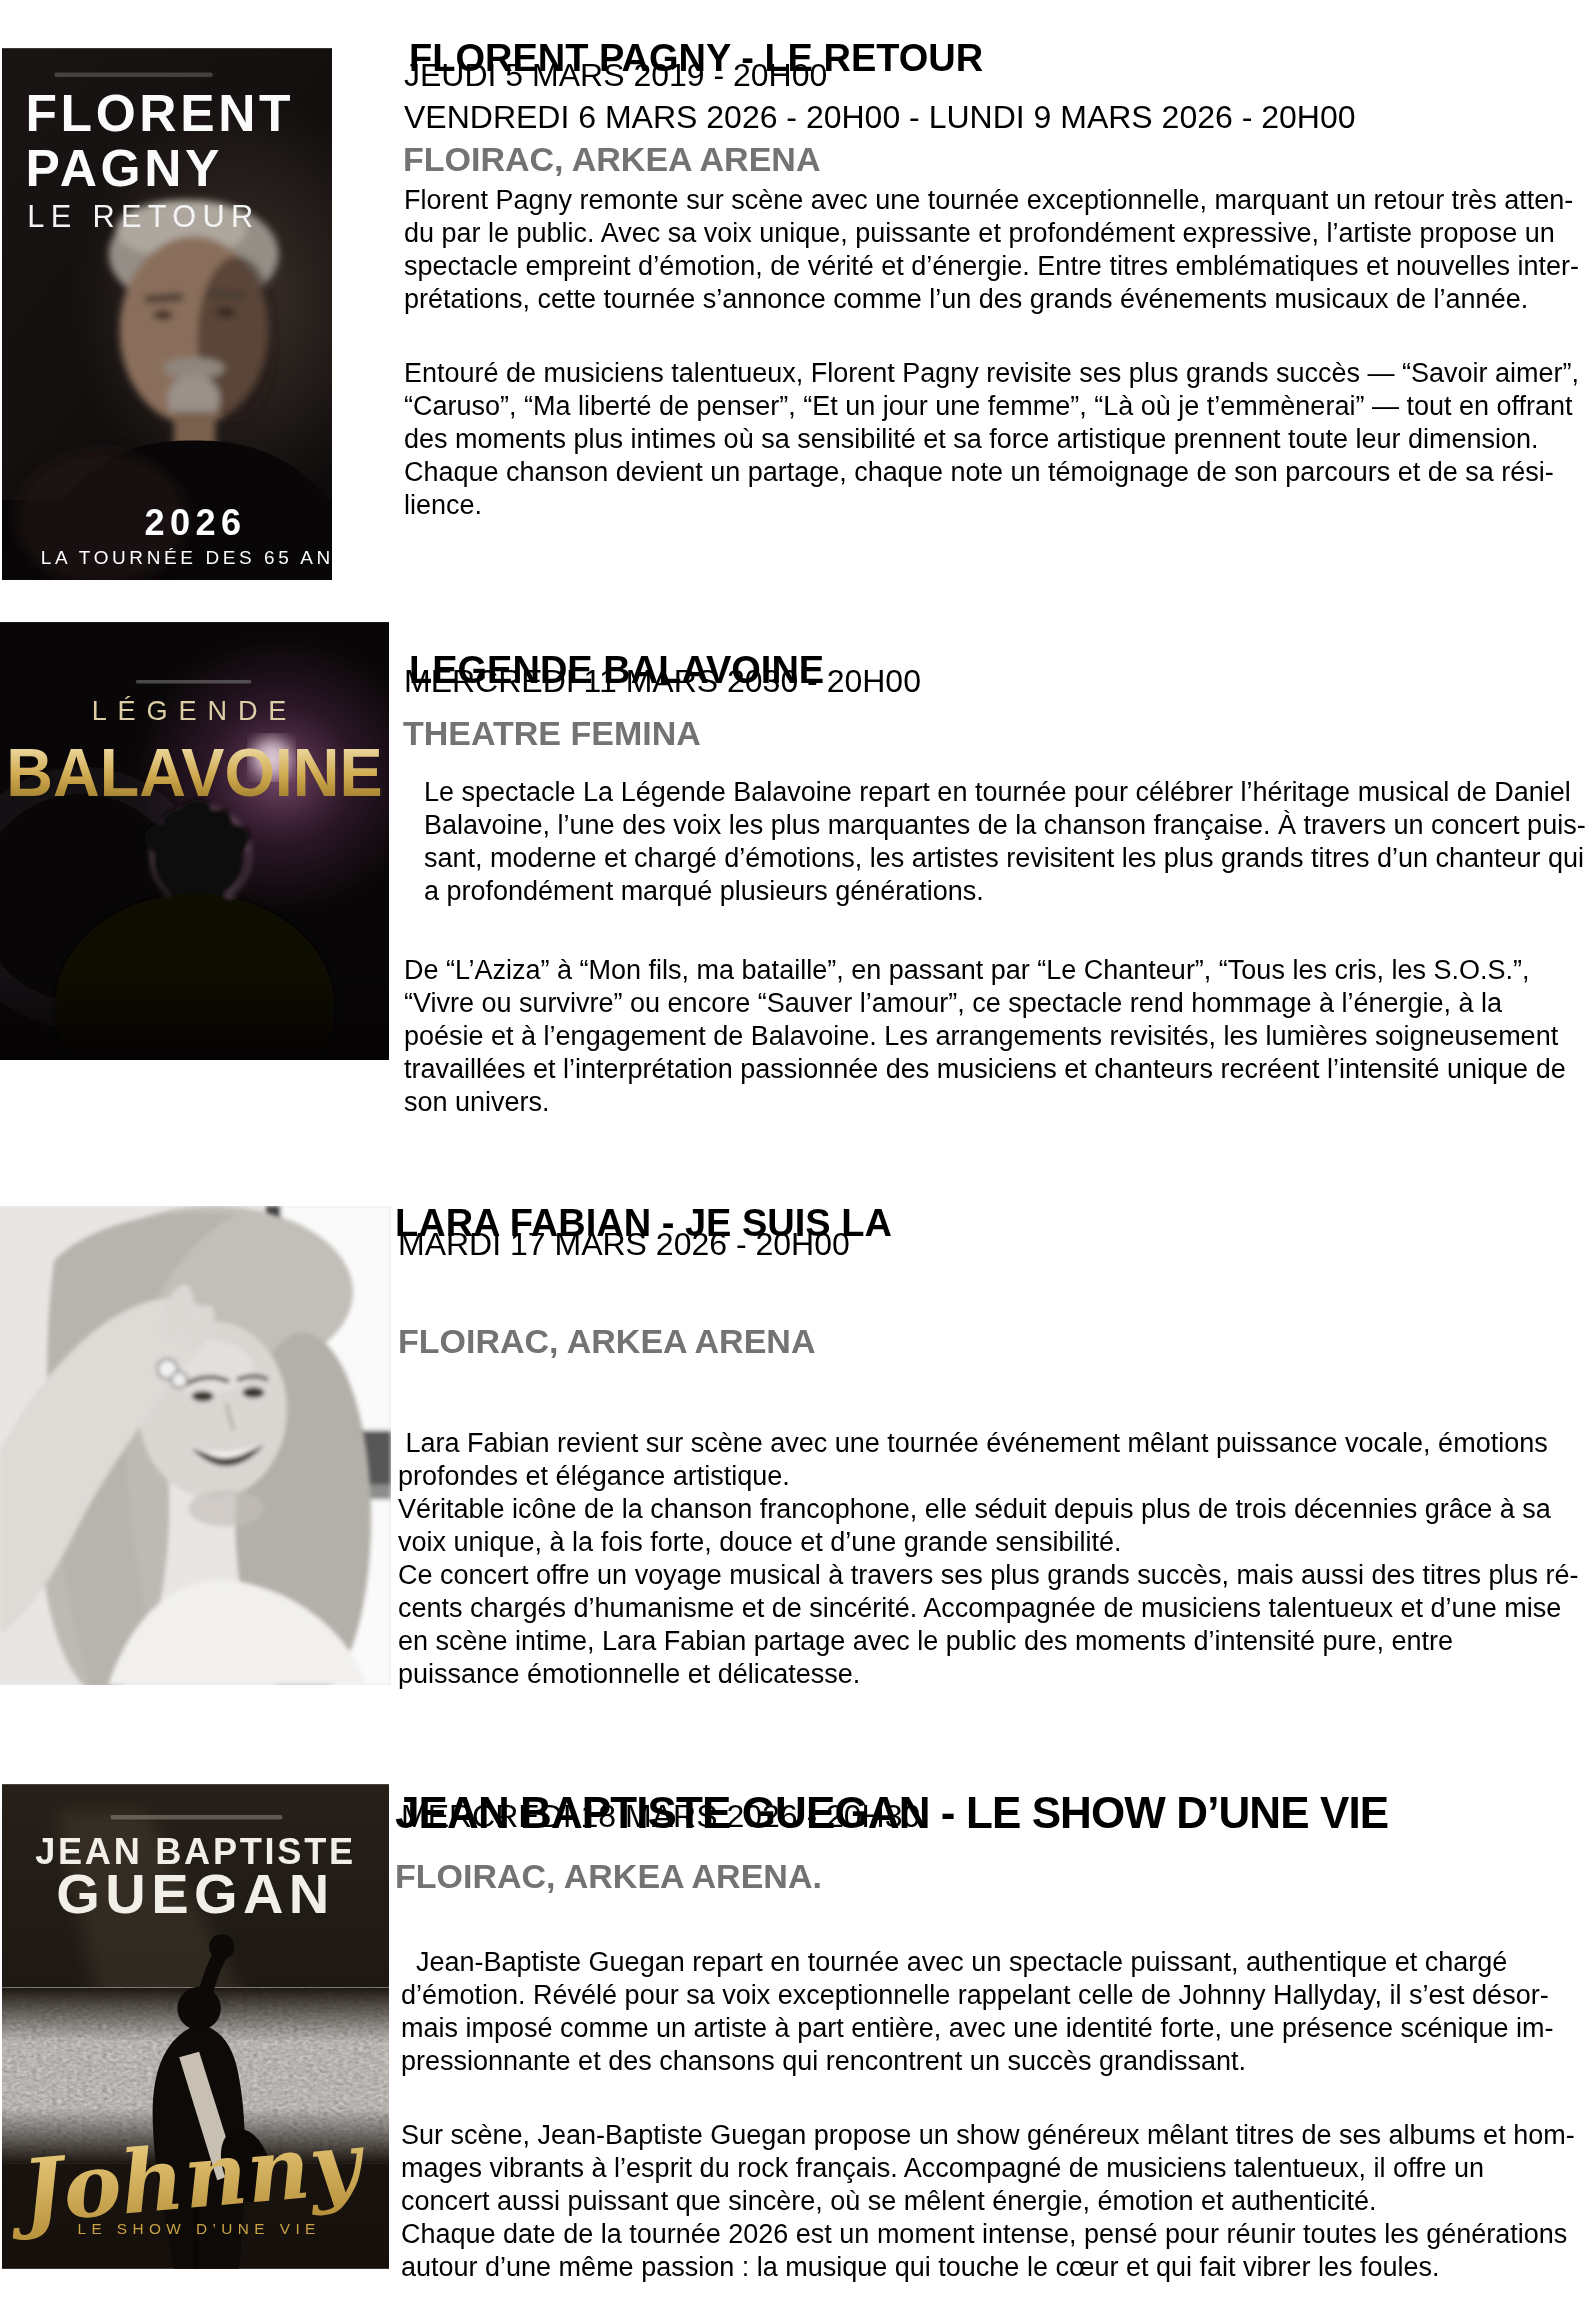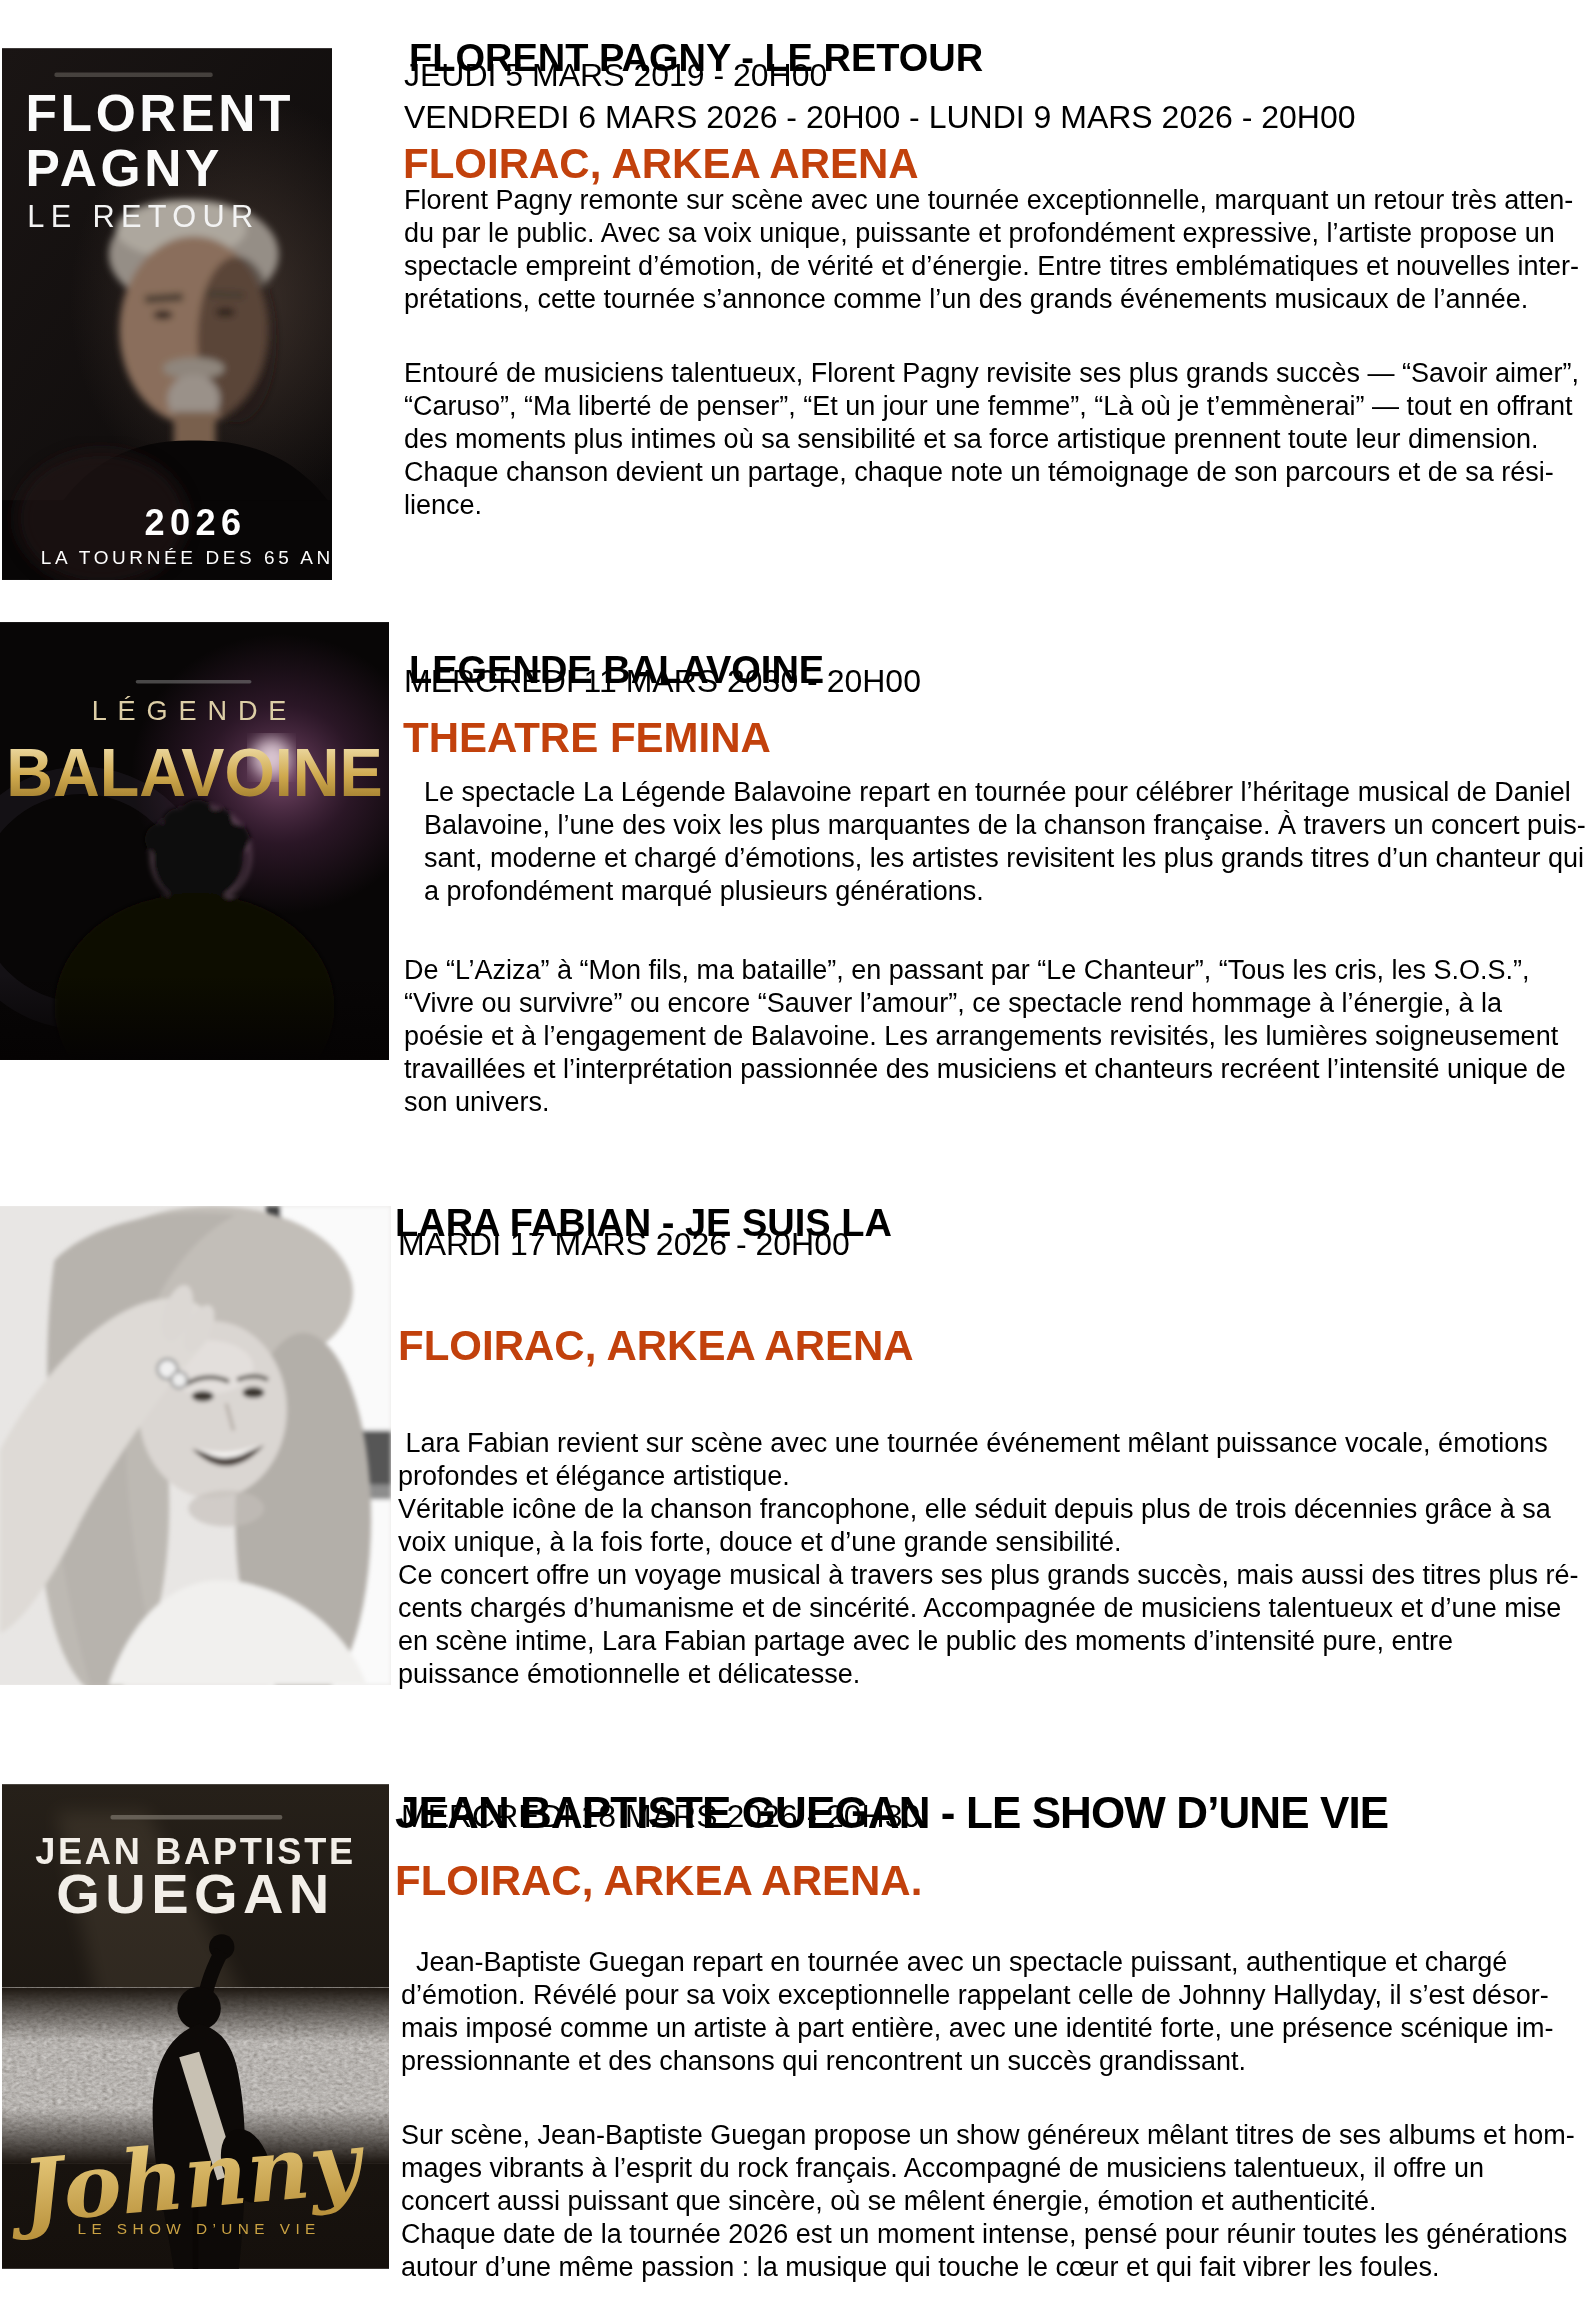--- a/index.html
+++ b/index.html
@@ -3,21 +3,21 @@
 <meta charset="utf-8">
 <style>
   html,body{margin:0;padding:0;background:#ffffff;}
   .page{
     position:relative;width:1589px;height:2316px;background:#ffffff;overflow:hidden;
     font-family:"Liberation Sans",sans-serif;color:#000;
   }
   .abs{position:absolute;}
   .title{font-weight:700;font-size:38px;line-height:1.05;white-space:pre;letter-spacing:0;}
   .date{font-size:32px;line-height:1.1;white-space:pre;}
-  .venue{font-size:42px;font-weight:700;color:#c2410c;white-space:pre;}
+  .venue{font-size:34px;font-weight:700;color:#737373;white-space:pre;}
   .body{font-size:27px;line-height:33px;white-space:pre;margin:0;}
   .poster{position:absolute;overflow:hidden;}
   .poster svg{display:block;}
   
   .p1{left:1.8px;top:48px;width:330px;height:532px;}
   .s1-title{left:409px;top:7.2px;}
   .s1-date1{left:404px;top:58px;}
   .s1-date2{left:404px;top:100px;}
   .s1-venue{left:403px;top:140px;}
   .s1-p1{left:404px;top:184px;}

